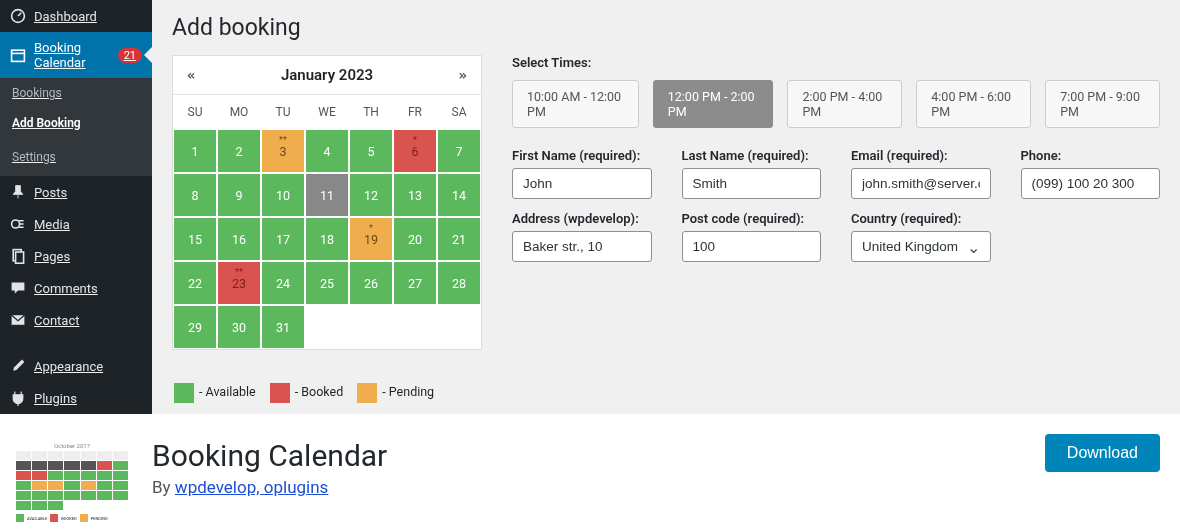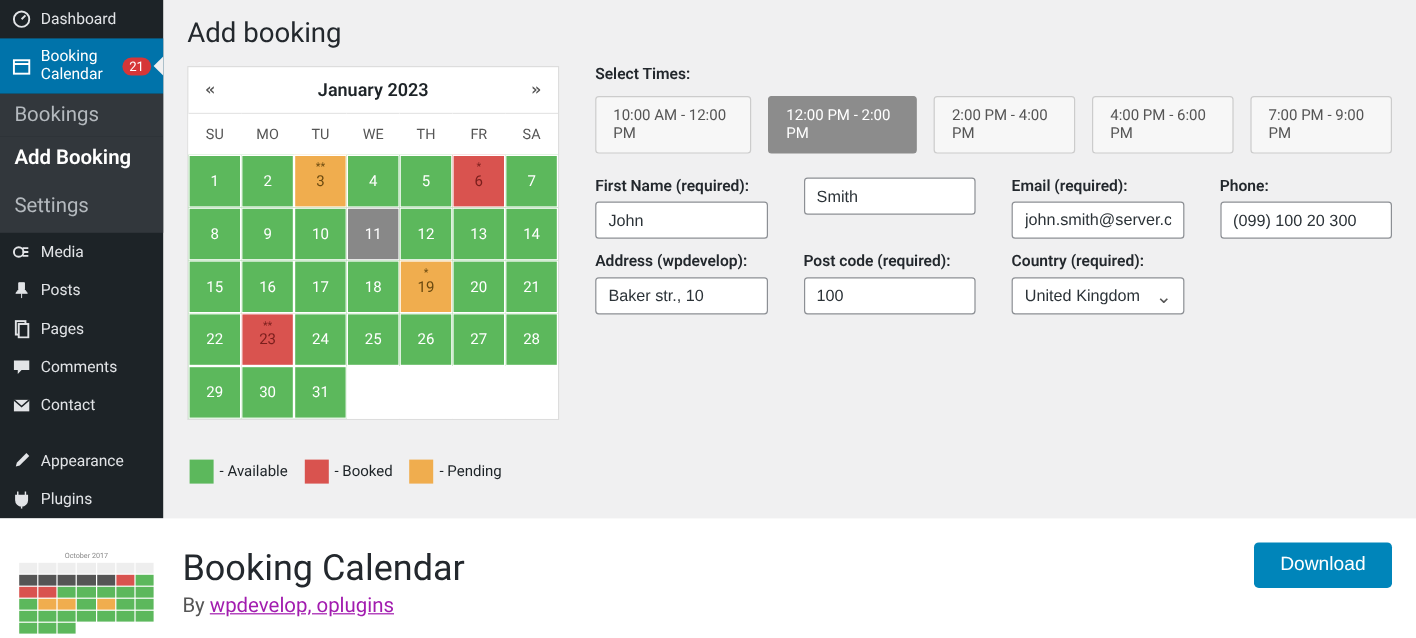--- a/index.html
+++ b/index.html
@@ -1,22 +1,22 @@
 <!DOCTYPE html>
 <html><head>
 <meta charset="utf-8">
 <style>
 * { box-sizing: border-box; margin: 0; padding: 0; }
 body { font-family: -apple-system, BlinkMacSystemFont, "Segoe UI", Roboto, sans-serif; background: #f0f0f1; color: #1d2327; }
 .screenshot-area { display: flex; width: 1180px; background: #f0f0f1; position: relative; }
 
 
-.sidebar { width: 136px; background: #1d2327; color: #f0f0f1; font-size: 13px; }
+.sidebar { width: 152px; background: #1d2327; color: #f0f0f1; font-size: 13px; text-decoration: underline; }
 .side-item { display: flex; align-items: center; padding: 8px 10px; color: #e2e4e7; cursor: pointer; gap: 8px; }
-.side-item.sub { background: #32373c; padding-left: 12px; font-size: 17px; color: #b4b9be; }
+.side-item.sub { background: #32373c; padding-left: 12px; font-size: 12px; color: #b4b9be; }
 .side-item.sub.active { color: #fff; font-weight: 600; }
 .side-item.active-top { background: #0073aa; color: #fff; position: relative; }
 .side-item.active-top:after { content: ""; position: absolute; right: 0; top: 50%; transform: translateY(-50%); border: 8px solid transparent; border-right-color: #f0f0f1; }
 .badge-count { background: #d63638; color: #fff; border-radius: 10px; font-size: 11px; padding: 1px 6px; margin-left: 4px; }
 .icon { width: 16px; height: 16px; display: inline-flex; align-items: center; justify-content: center; fill: currentColor; flex-shrink: 0; }
 
 
 .main { flex: 1; padding: 10px 20px; }
 .page-title { font-size: 23px; font-weight: 400; margin: 4px 0 14px 0; color: #23282d; }
 
@@ -49,21 +49,21 @@
 .select-caret { position: absolute; right: 10px; top: 50%; transform: translateY(-50%); pointer-events: none; color: #555; }
 
 
 .plugin-footer { width: 1180px; padding: 24px 20px 20px 12px; display: flex; align-items: flex-start; gap: 20px; background: #fff; position: relative; }
 .thumb { width: 120px; height: 110px; border: 0; background: #fff; display: flex; flex-direction: column; font-size: 6px; padding: 4px; }
 .thumb-title { text-align: center; font-size: 6px; color: #888; margin-bottom: 2px; }
 .thumb-grid { display: grid; grid-template-columns: repeat(7, 1fr); gap: 1px; }
 .tc { height: 9px; }
 .plugin-title { font-size: 30px; font-weight: 400; color: #23282d; margin-bottom: 4px; }
 .plugin-by { font-size: 17px; color: #555; }
-.plugin-by a { color: #a21caf; text-decoration: underline; }
+.plugin-by a { color: #1d4ed8; text-decoration: underline; }
 .dl-btn { position: absolute; right: 20px; top: 20px; background: #0085ba; color: #fff; border: 0; padding: 10px 22px; font-size: 16px; border-radius: 4px; cursor: pointer; }
 </style>
 </head>
 <body>
 
 <div class="screenshot-area">
   <div class="sidebar">
     <div class="side-item">
       <span class="icon">
           <svg viewBox="0 0 20 20">
@@ -89,33 +89,33 @@
     <div class="side-item sub active">
         <span>Add Booking</span>
       </div>
     <div class="side-item sub" style="padding-top:12px;padding-bottom:12px">
         <span>Settings</span>
       </div>
 
     <div class="side-item">
       <span class="icon">
           <svg viewBox="0 0 20 20">
+            <path d="M7 2 L13 2 L13 9 L16 13 L4 13 L7 9 Z M10 13 L10 18" stroke="currentColor" fill="currentColor" stroke-width="1"></path>
+          </svg>
+        </span>
+      <span>Posts</span>
+    </div>
+    <div class="side-item">
+      <span class="icon">
+          <svg viewBox="0 0 20 20">
             <circle cx="7" cy="10" r="5" fill="none" stroke="currentColor" stroke-width="2"></circle>
             <path d="M11 6 L17 6 M11 10 L17 10 M11 14 L17 14" stroke="currentColor" stroke-width="2"></path>
           </svg>
         </span>
       <span>Media</span>
-    </div>
-    <div class="side-item">
-      <span class="icon">
-          <svg viewBox="0 0 20 20">
-            <path d="M7 2 L13 2 L13 9 L16 13 L4 13 L7 9 Z M10 13 L10 18" stroke="currentColor" fill="currentColor" stroke-width="1"></path>
-          </svg>
-        </span>
-      <span>Posts</span>
     </div>
     <div class="side-item">
       <span class="icon">
           <svg viewBox="0 0 20 20">
             <rect x="4" y="2" width="10" height="14" fill="none" stroke="currentColor" stroke-width="2"></rect>
             <rect x="7" y="5" width="10" height="14" fill="#1d2327" stroke="currentColor" stroke-width="2"></rect>
           </svg>
         </span>
       <span>Pages</span>
     </div>
@@ -226,20 +226,21 @@
             <div class="time-btn">4:00 PM - 6:00 PM</div>
             <div class="time-btn">7:00 PM - 9:00 PM</div>
           </div>
 
         <div class="form-grid">
           <div>
             <label class="field-label">First Name (required):</label>
             <input class="field-input" value="John" style="">
           </div>
           <div>
+            <label class="field-label">Last Name (required):</label>
             <input class="field-input" value="Smith" style="">
           </div>
           <div>
             <label class="field-label">Email (required):</label>
             <input class="field-input" value="john.smith@server.com" style="">
           </div>
           <div>
             <label class="field-label">Phone:</label>
             <input class="field-input" value="(099) 100 20 300" style="">
           </div>

